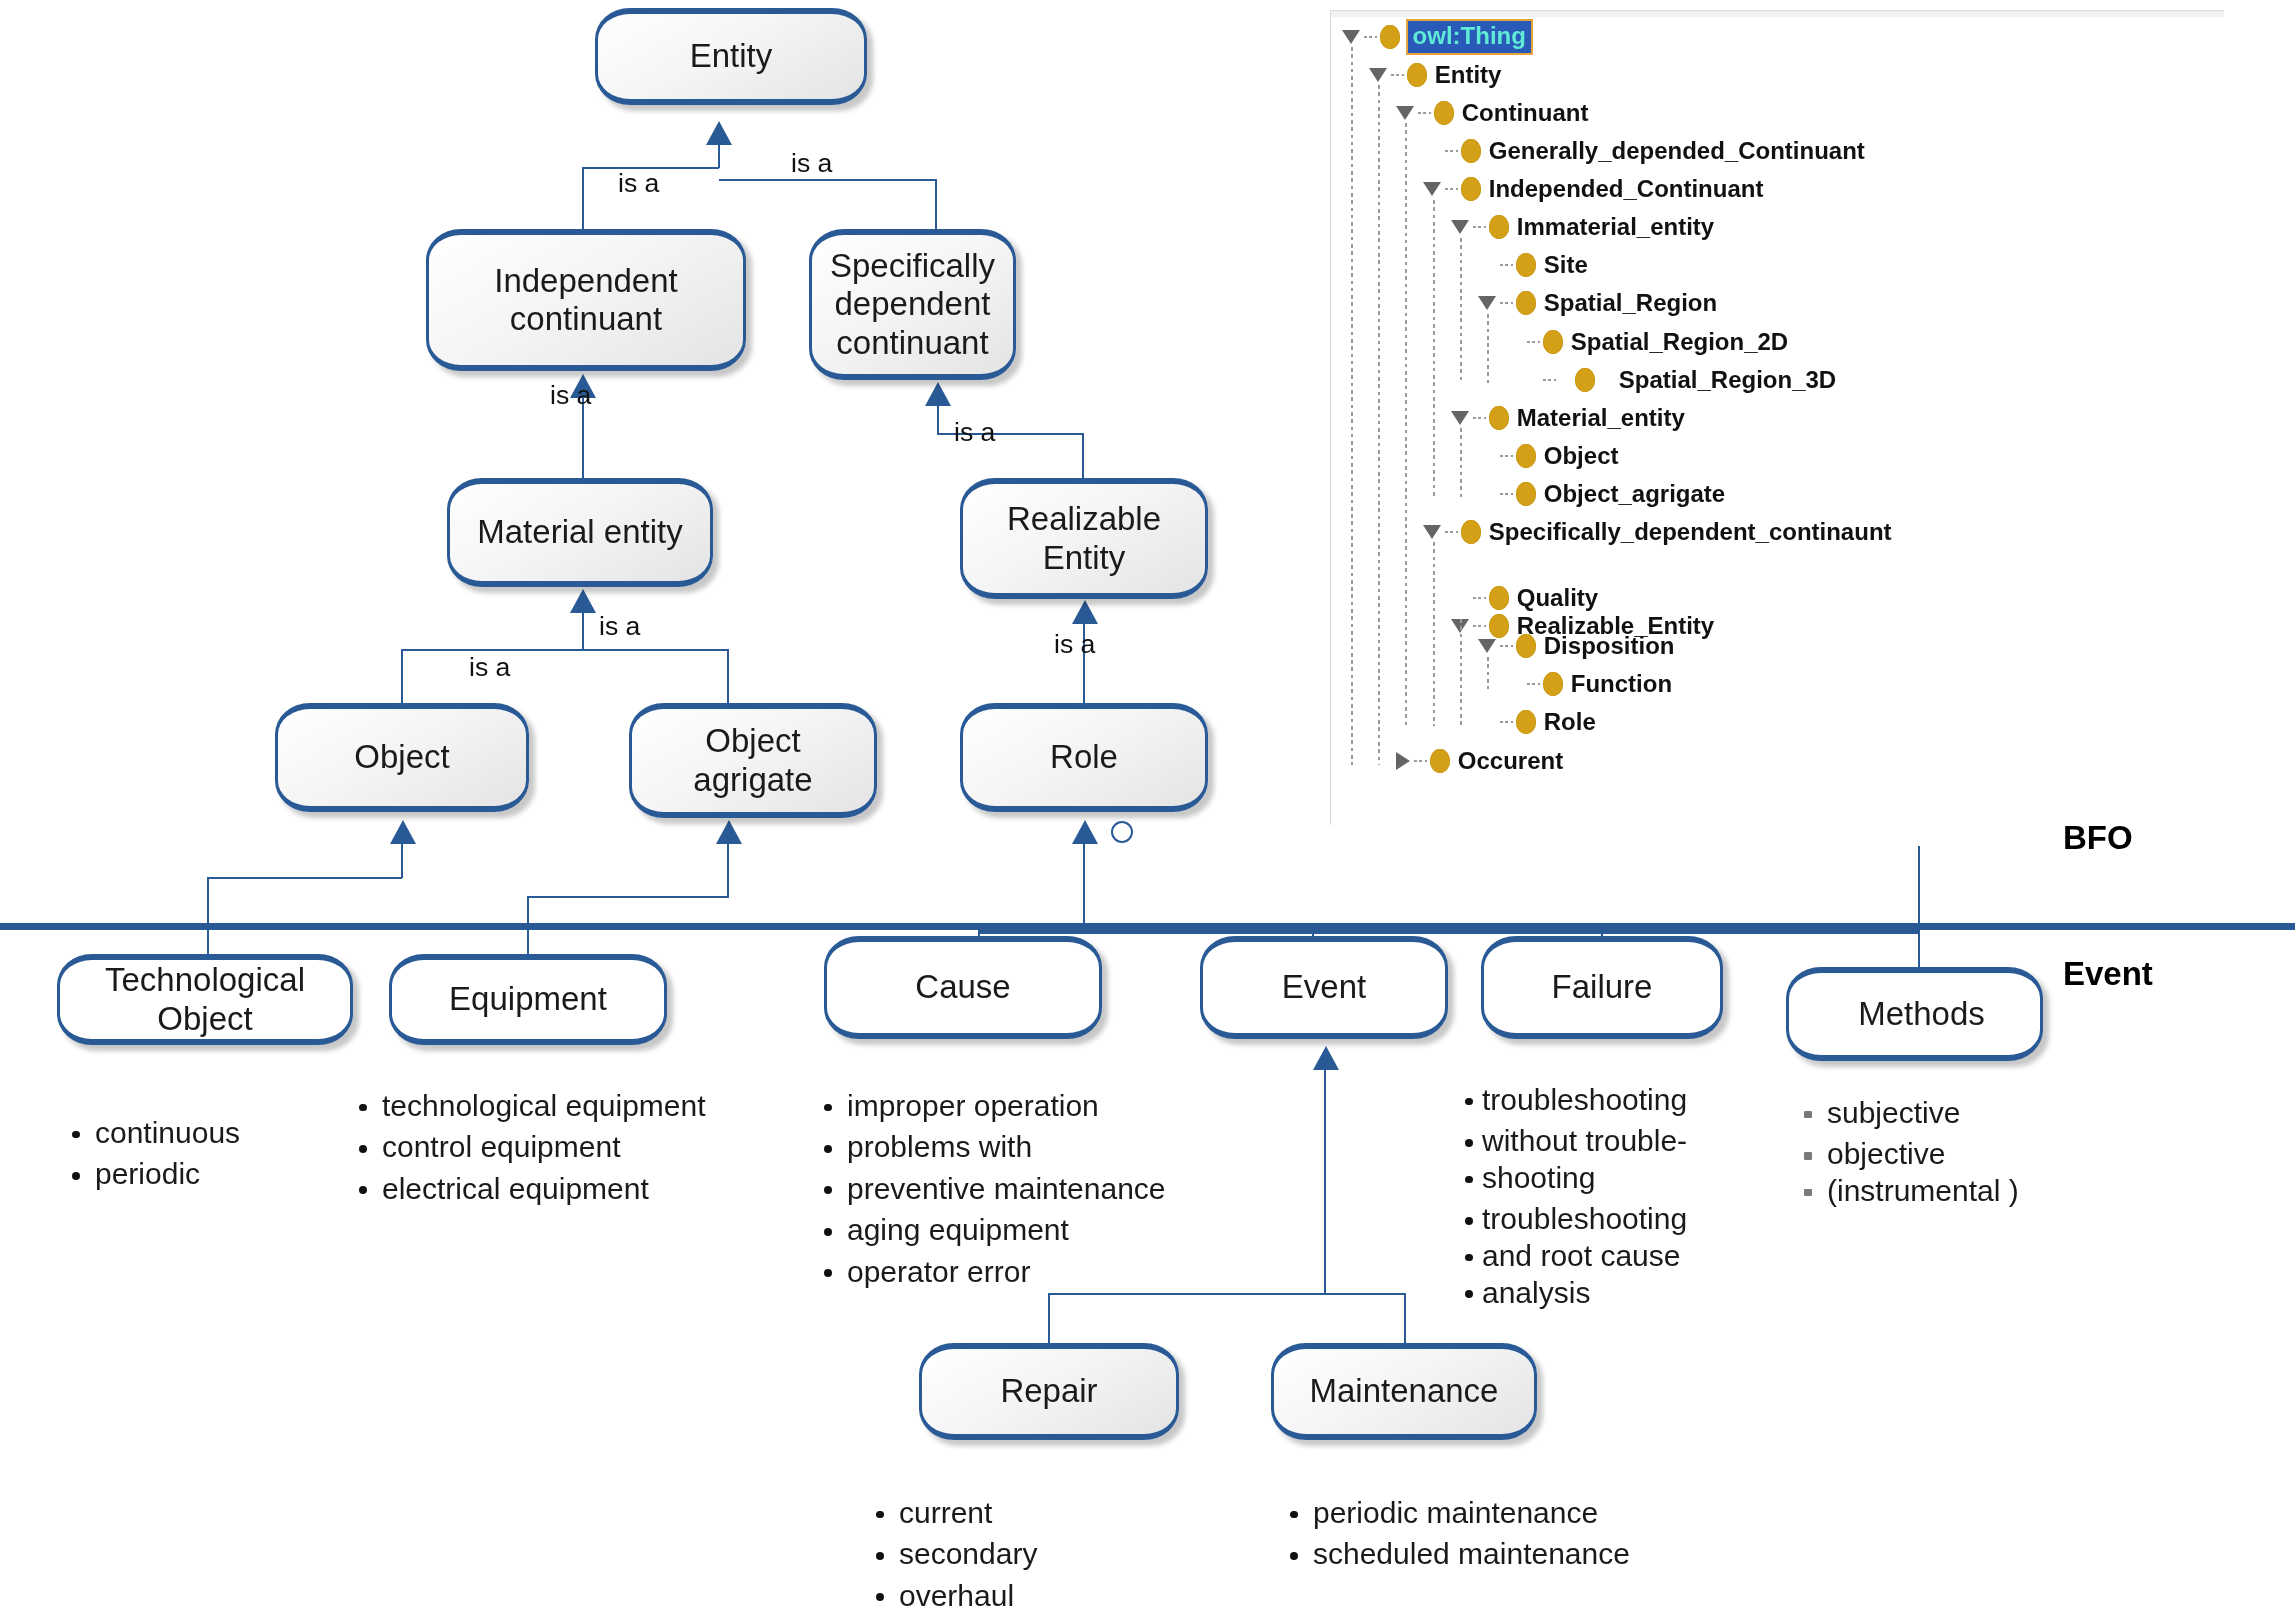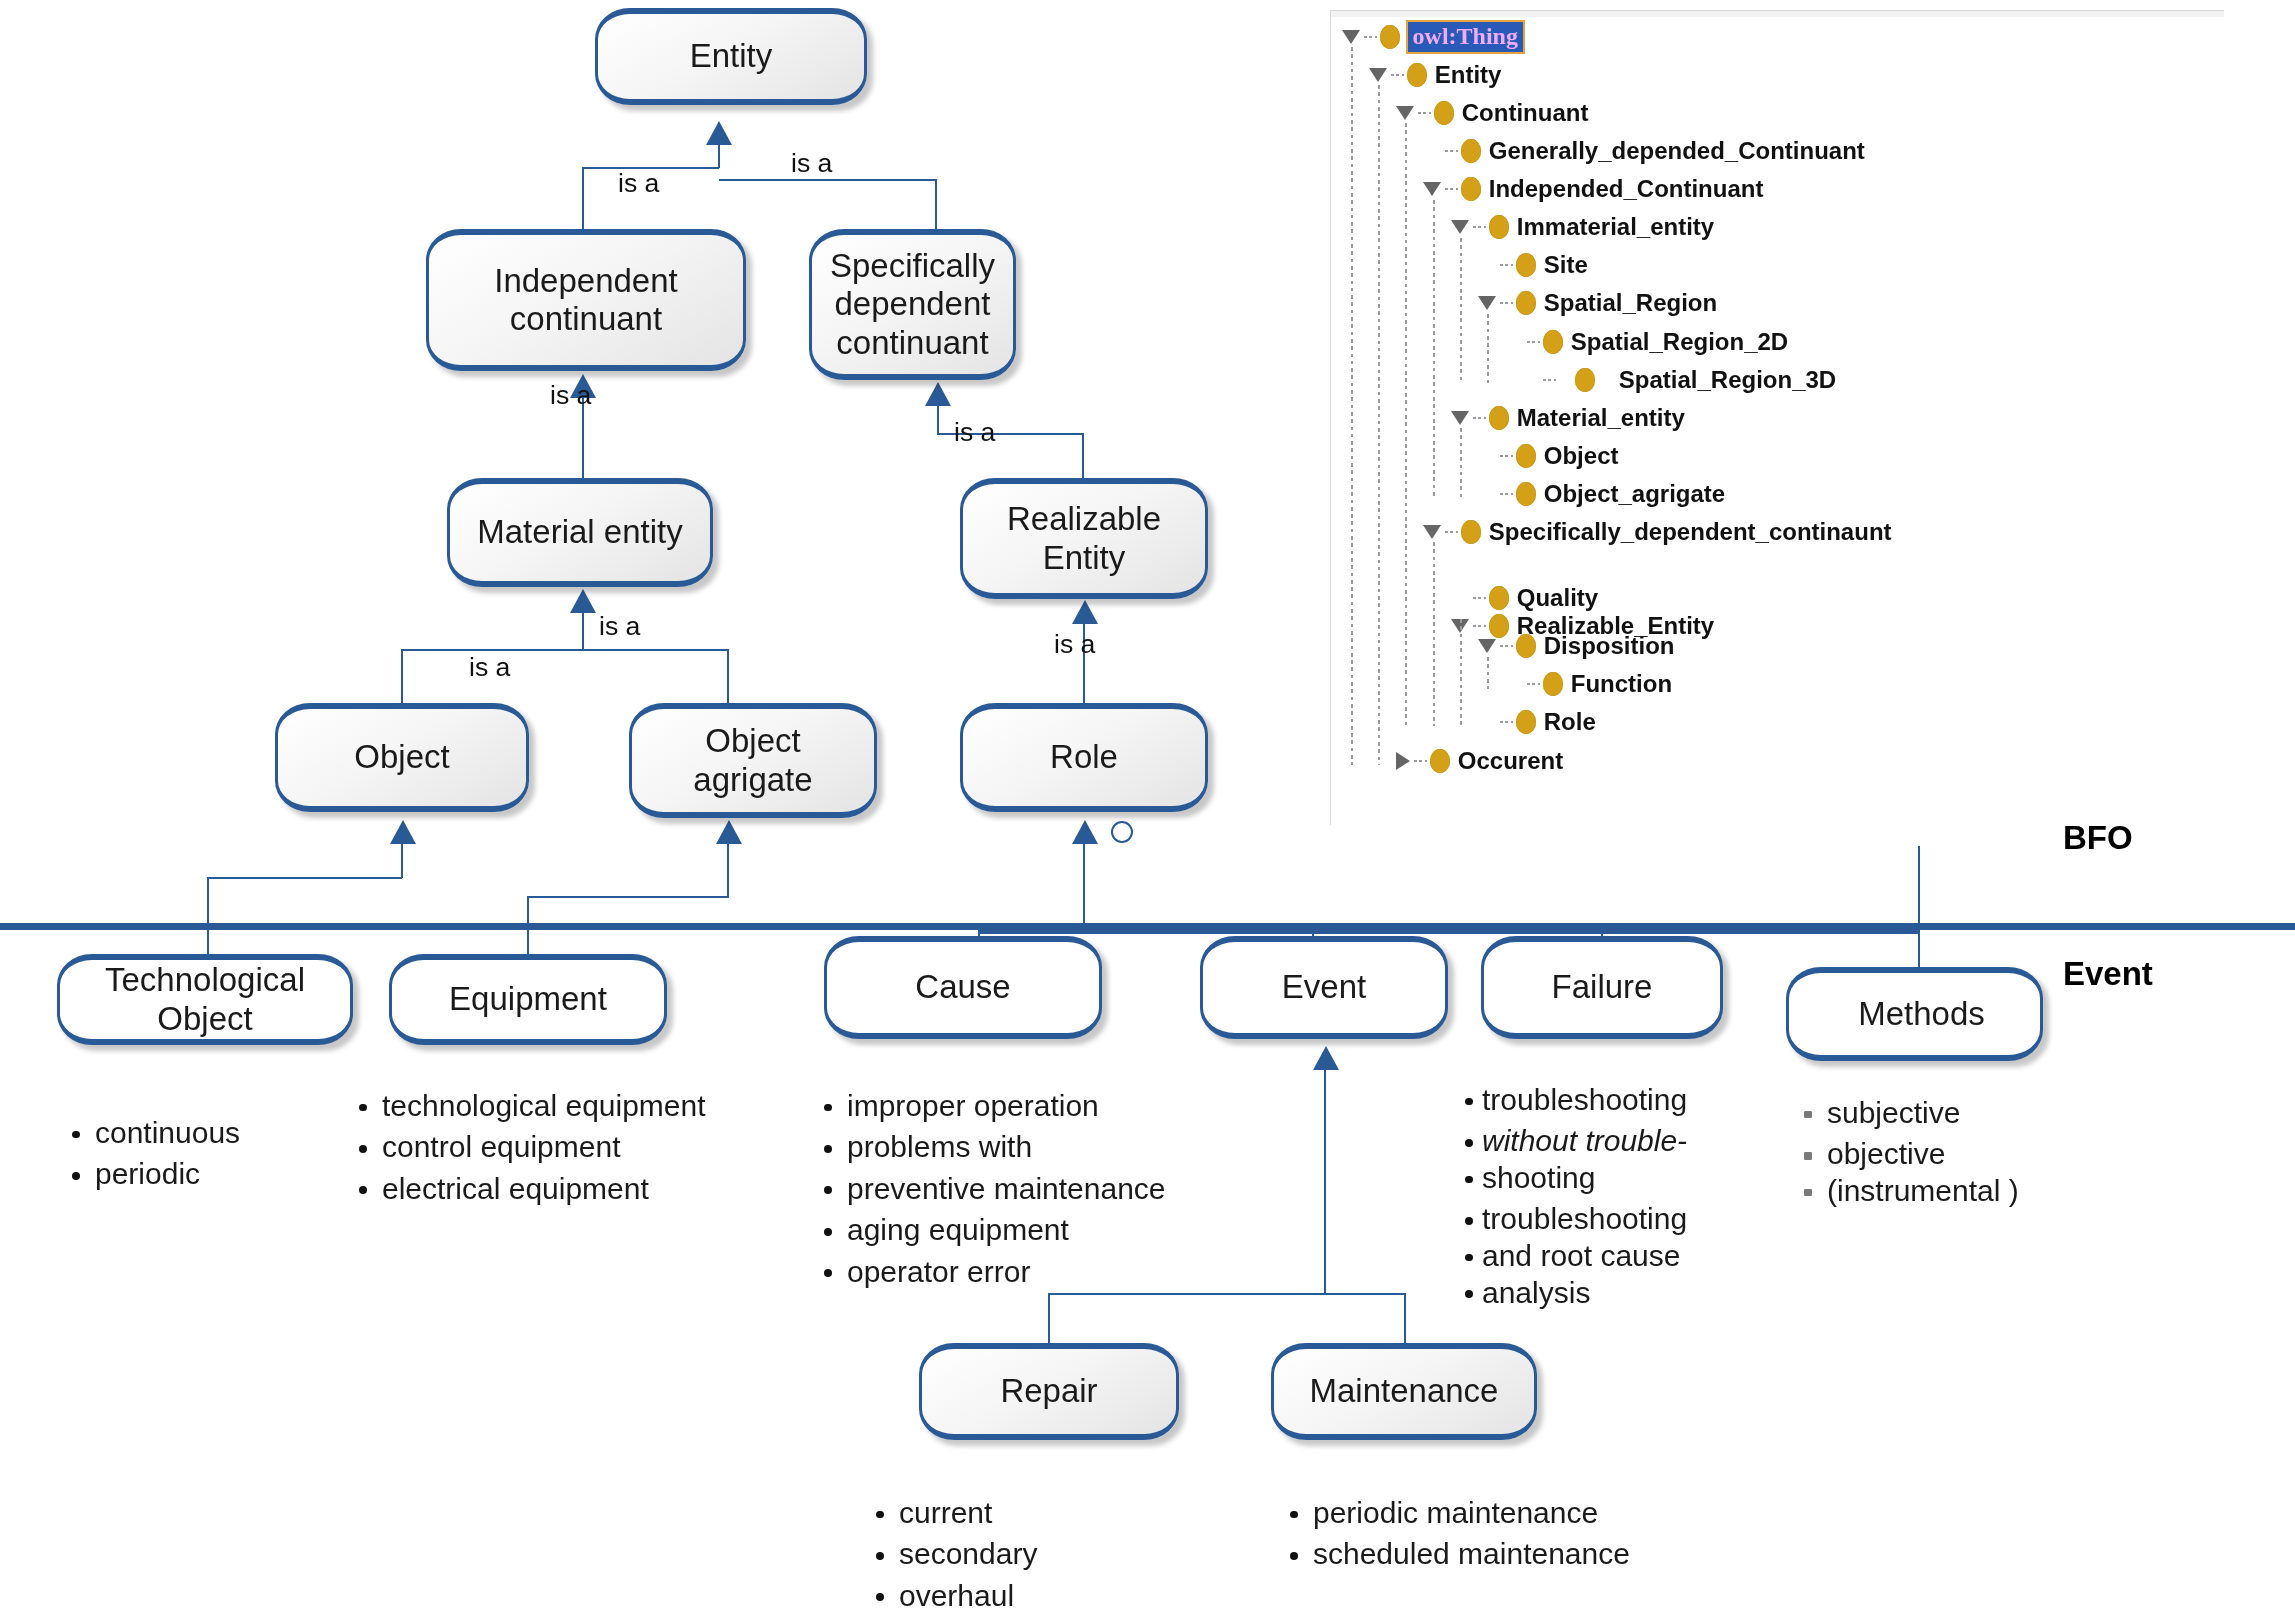--- a/index.html
+++ b/index.html
@@ -89,22 +89,22 @@
   .tdash{flex:0 0 auto;width:13.3px;height:1.8px;
     background:repeating-linear-gradient(to right,#9a9a9a 0 3px,transparent 3px 5.4px);
     margin-right:3px;}
   .tdot{
     flex:0 0 auto;width:20.6px;height:24px;border-radius:50%;
     background:#d4a017;margin-right:7.3px;
     box-shadow:0 0 0 0.6px #c2930f inset;
   }
   .tlbl{font-size:24px;font-weight:bold;color:#111;}
   .trow.sel .tlbl{
-    background:#2a5ab8;color:#f0abfc;padding:1.2px 4.8px 2.4px 4.8px;
-    outline:2.4px solid #e8a33d;font-weight:bold;font-family:Liberation Serif, serif;
+    background:#2a5ab8;color:#5eead4;padding:1.2px 4.8px 2.4px 4.8px;
+    outline:2.4px solid #e8a33d;font-weight:bold;
   }
   .tvline{position:absolute;width:1.8px;
     background:repeating-linear-gradient(to bottom,#9a9a9a 0 3.6px,transparent 3.6px 7.3px);}
 </style>
 </head>
 <body>
 
 <div id="stage">
 
   <div class="node" style="left:595px;top:7.9px;width:272px;height:97px;">
@@ -262,21 +262,21 @@
   <div class="blist" style="left:819px;top:1088px;width:459px;">
     <div class="bi">improper operation</div>
     <div class="bi">problems with</div>
     <div class="bi" style="padding-left:28px;list-style:none;">preventive maintenance</div>
     <div class="bi">aging equipment</div>
     <div class="bi">operator error</div>
   </div>
 
   <div class="blist" style="left:1460px;top:1082px;width:302px;">
     <div class="bi" style="padding-left:22px;">troubleshooting</div>
-    <div class="bi" style="padding-left:22px;margin-bottom:0;font-style:italic;">without trouble-</div>
+    <div class="bi" style="padding-left:22px;margin-bottom:0;">without trouble-</div>
     <div class="bi" style="padding-left:22px;">shooting</div>
     <div class="bi" style="padding-left:22px;margin-bottom:0;">troubleshooting</div>
     <div class="bi" style="padding-left:22px;margin-bottom:0;">and root cause</div>
     <div class="bi" style="padding-left:22px;">analysis</div>
   </div>
 
   <div class="blist sq" style="left:1799px;top:1095px;width:314px;">
     <div class="bi">subjective</div>
     <div class="bi" style="margin-bottom:0;">objective</div>
     <div class="bi" style="padding-left:28px;">(instrumental )</div>

